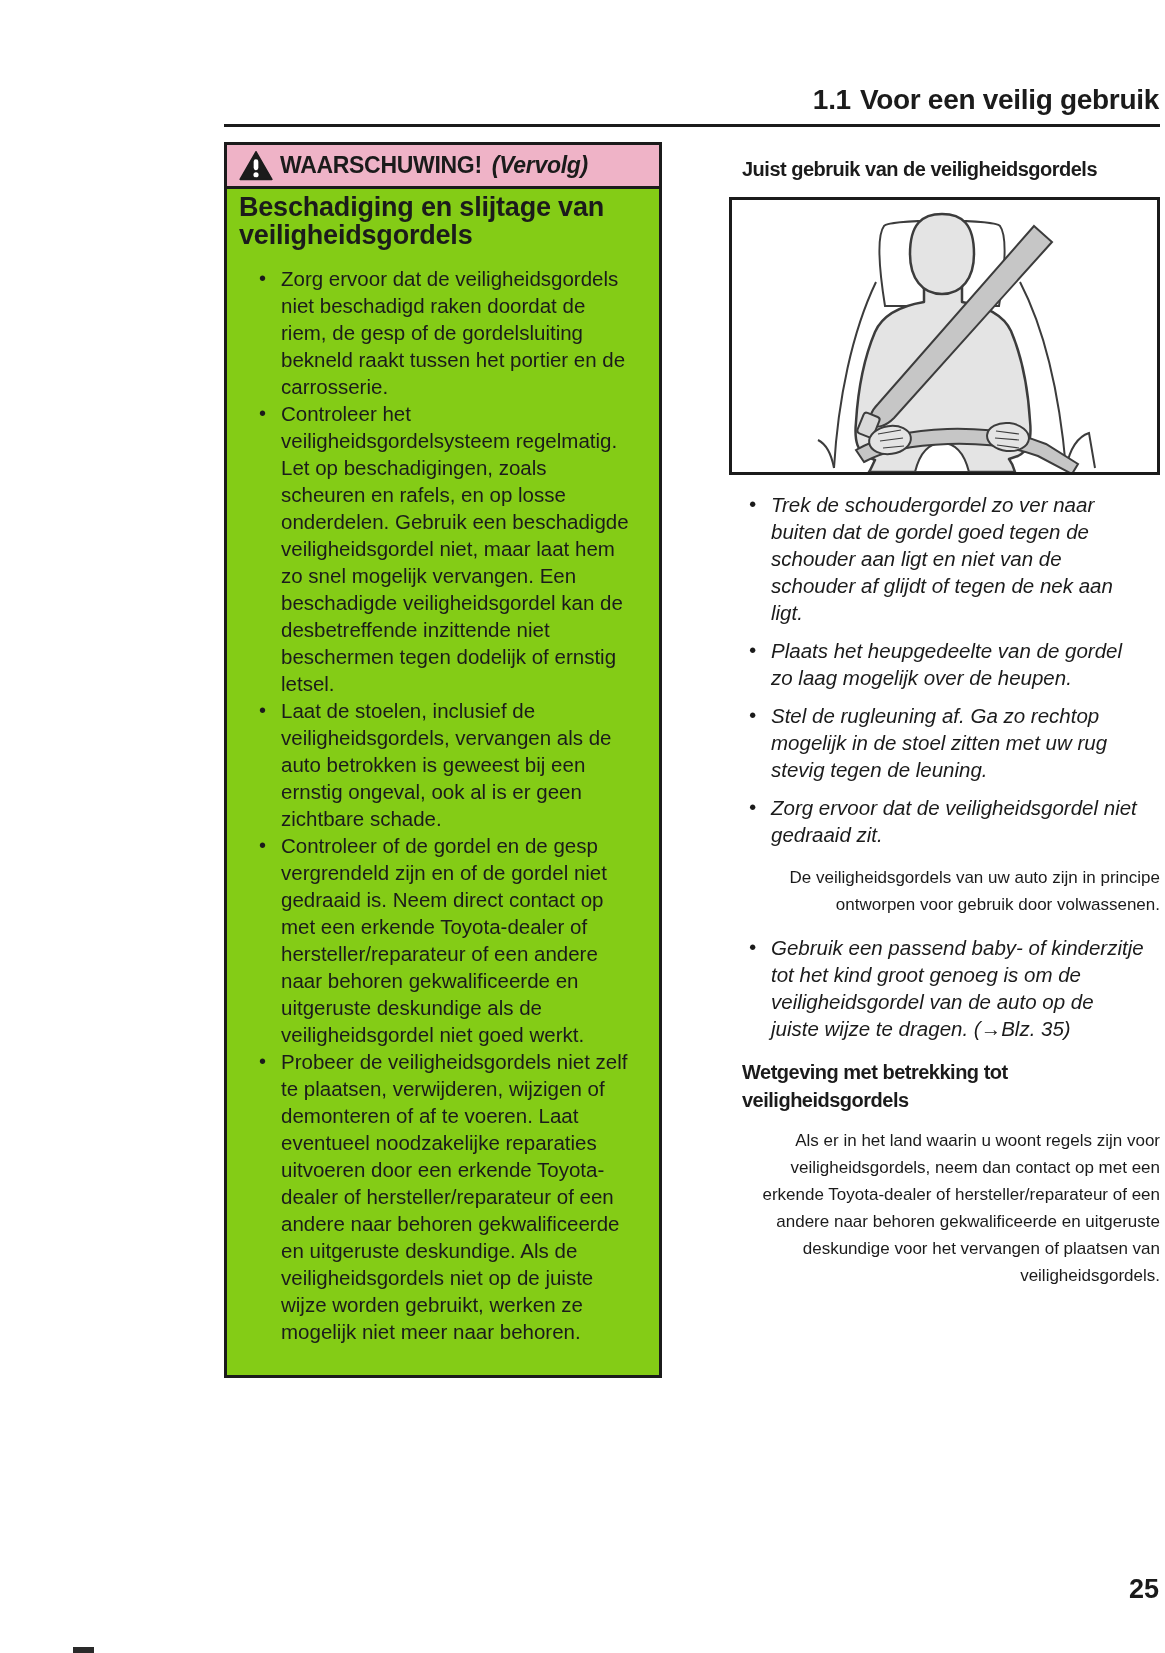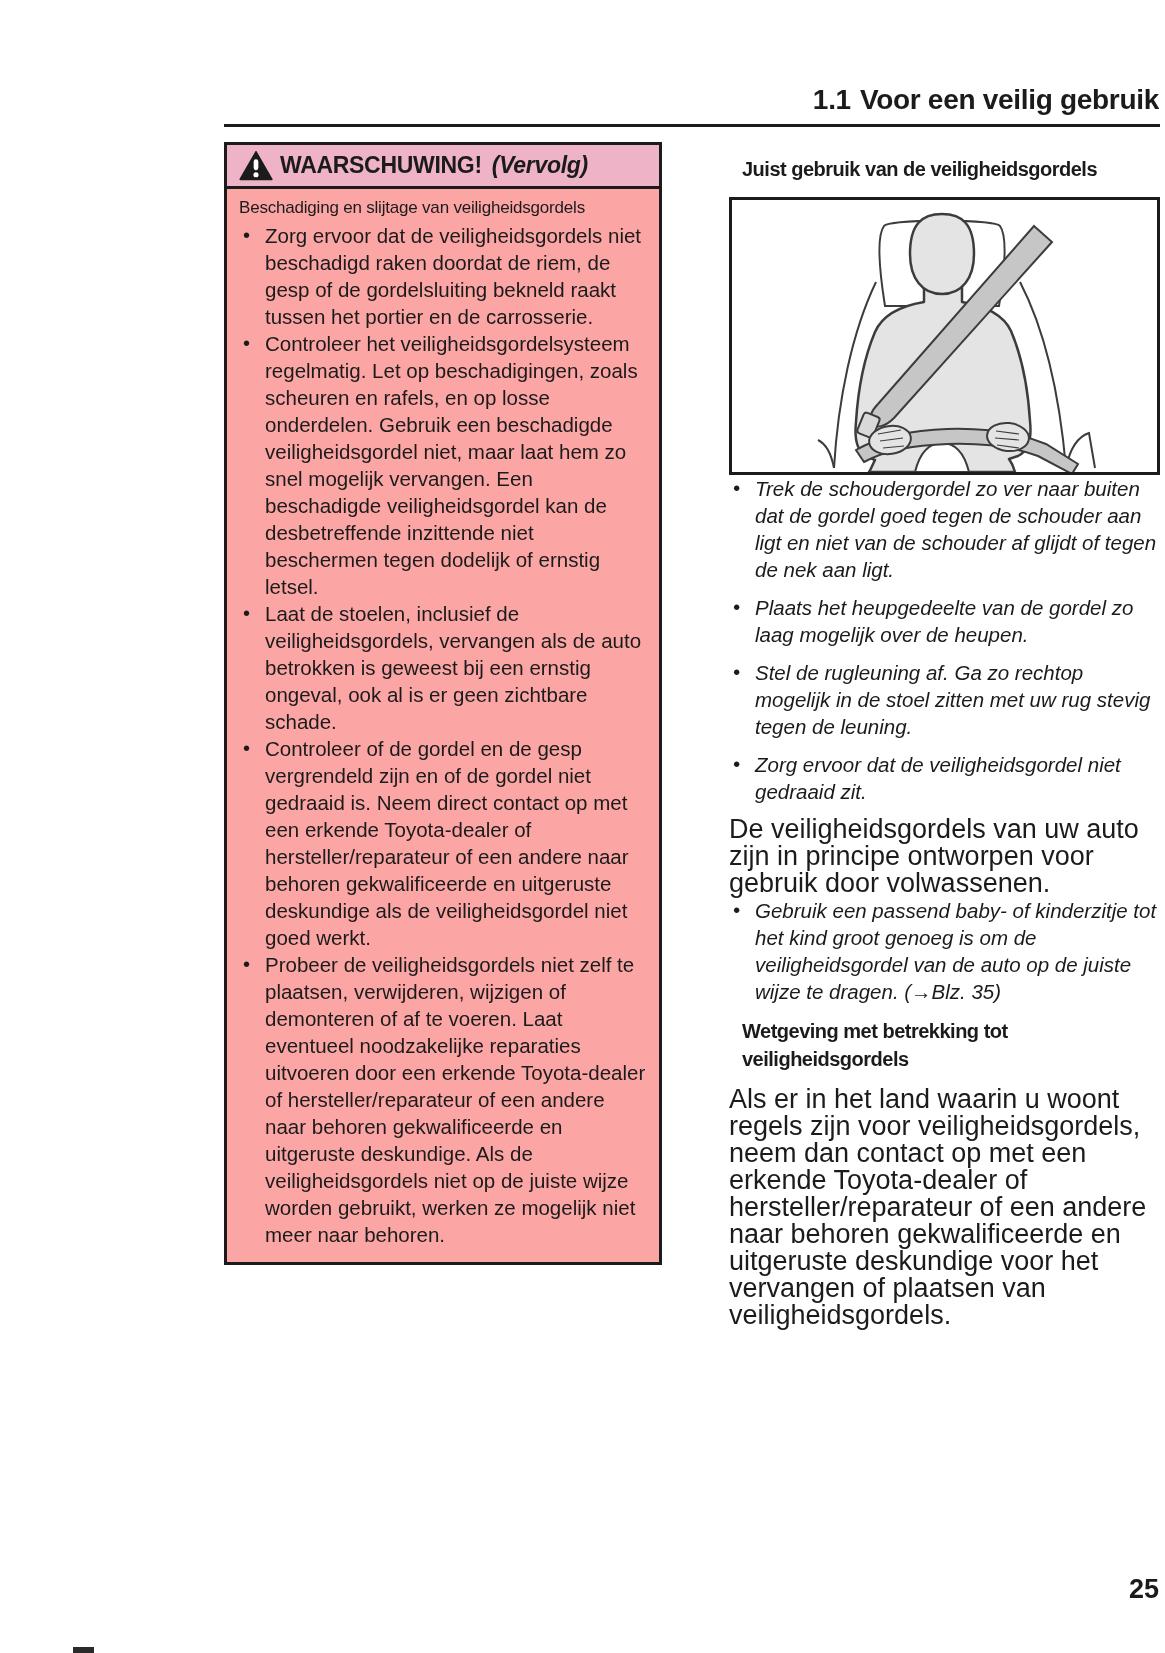--- a/index.html
+++ b/index.html
@@ -16,53 +16,53 @@
     font-size:28px;font-weight:bold;letter-spacing:-0.3px;white-space:nowrap;
   }
   .page-header .secnum{margin-right:9px;}
   .header-rule{position:absolute;top:124px;left:224px;width:936px;height:3px;background:#1b1b1b;}
 
   
   .col-left{position:absolute;left:224px;top:142px;width:438px;}
   .col-right{position:absolute;left:729px;top:142px;width:431px;}
 
   
-  .warning-box{border:3px solid #1b1b1b;background:#fca5a5;}
+  .warning-box{border:3px solid #1b1b1b;background:#84cc16;}
   .warning-header{
     background:#efb3c7;border-bottom:3px solid #1b1b1b;
     display:flex;align-items:center;
     padding:4px 10px 4px 12px;height:33px;
     font-size:23px;font-weight:bold;letter-spacing:-0.3px;
   }
   .warning-header .w-icon{width:34px;height:30px;margin-right:7px;flex:0 0 auto;}
   .warning-cont{font-style:italic;margin-left:10px;}
   .warning-body{padding:5px 10px 14px 12px;font-size:20.5px;line-height:27px;}
-  .warning-subheading{font-weight:normal;font-size:17px;line-height:27.5px;letter-spacing:-0.2px;}
+  .warning-subheading{font-weight:bold;font-size:27px;line-height:27.5px;letter-spacing:-0.2px;}
 
-  ul.bullets{list-style:none;margin:0;padding:0;}
+  ul.bullets{list-style:none;margin:16px;padding:0;}
   ul.bullets li{position:relative;padding-left:26px;}
   ul.bullets li::before{
     content:"\2022";position:absolute;left:4px;top:0;font-size:20px;
   }
 
   
   .r-heading{
     font-size:20px;font-weight:bold;line-height:28px;
     letter-spacing:-0.5px;margin:13px;
   }
   .nowrap{white-space:nowrap;}
   .figure{
     margin-top:14px;border:3px solid #1b1b1b;background:#fff;
     width:425px;height:272px;
   }
   .figure svg{display:block;}
   .r-bullets{margin-top:22px;font-size:20.5px;line-height:27px;font-style:italic;}
   .r-bullets li{padding-left:31px;margin-bottom:11px;}
   .r-bullets li::before{left:8px;}
-  .r-para{font-size:27px;line-height:27px;margin:6px 0 0 0;}
+  .r-para{font-size:17px;line-height:27px;margin:6px 0 0 0;text-align:right;}
   .mt12{margin-top:12px;}
   .mt10{margin-top:10px;}
 
   
   .page-number{
     position:absolute;top:1574px;right:6px;
     font-size:27px;font-weight:bold;
   }
   .binding-mark{
     position:absolute;left:73px;top:1647px;width:21px;height:6px;background:#2a2a2a;

